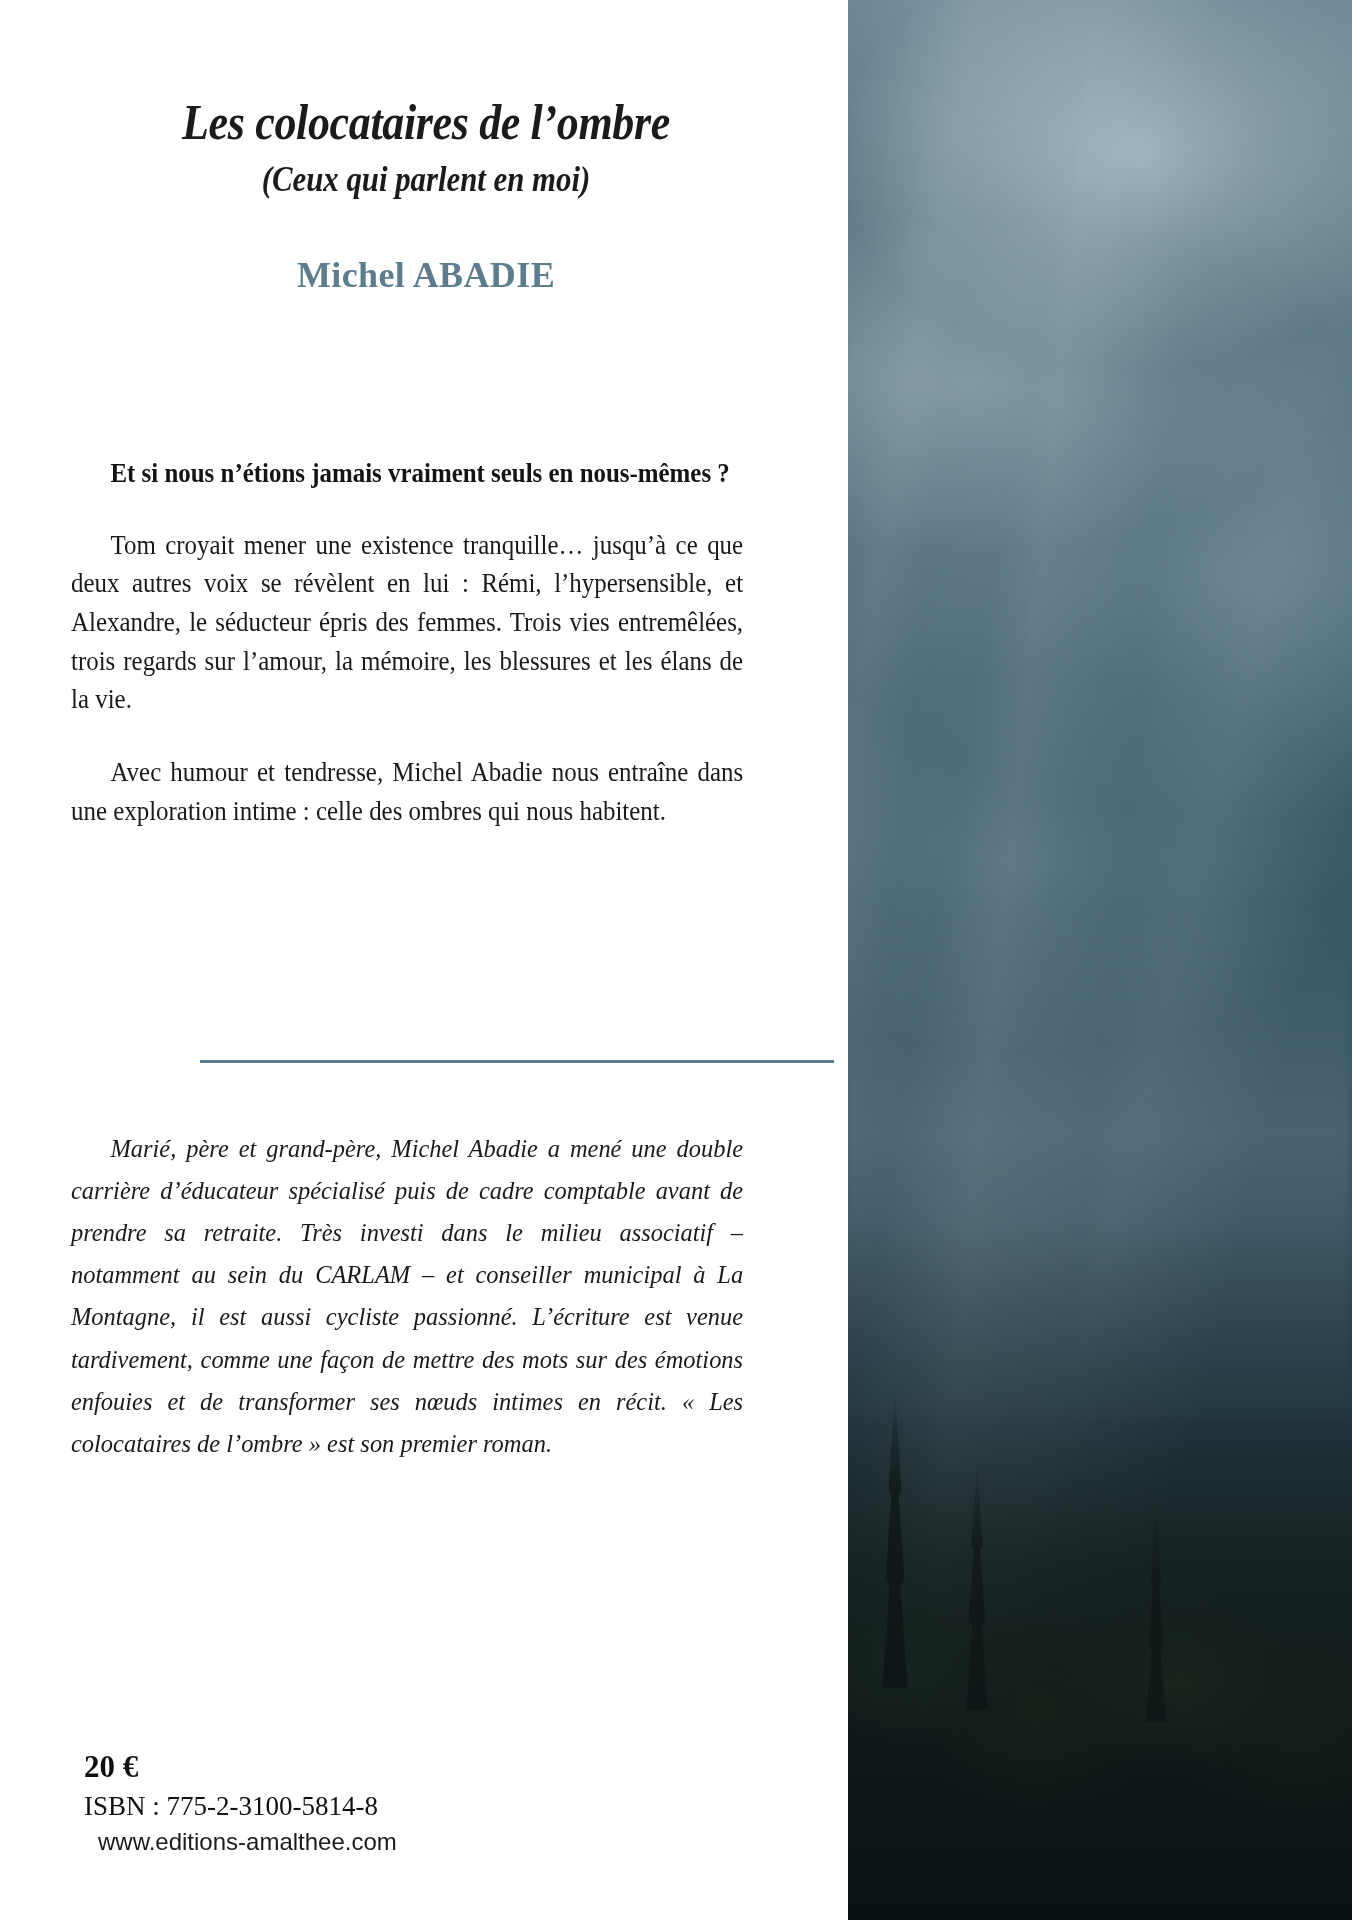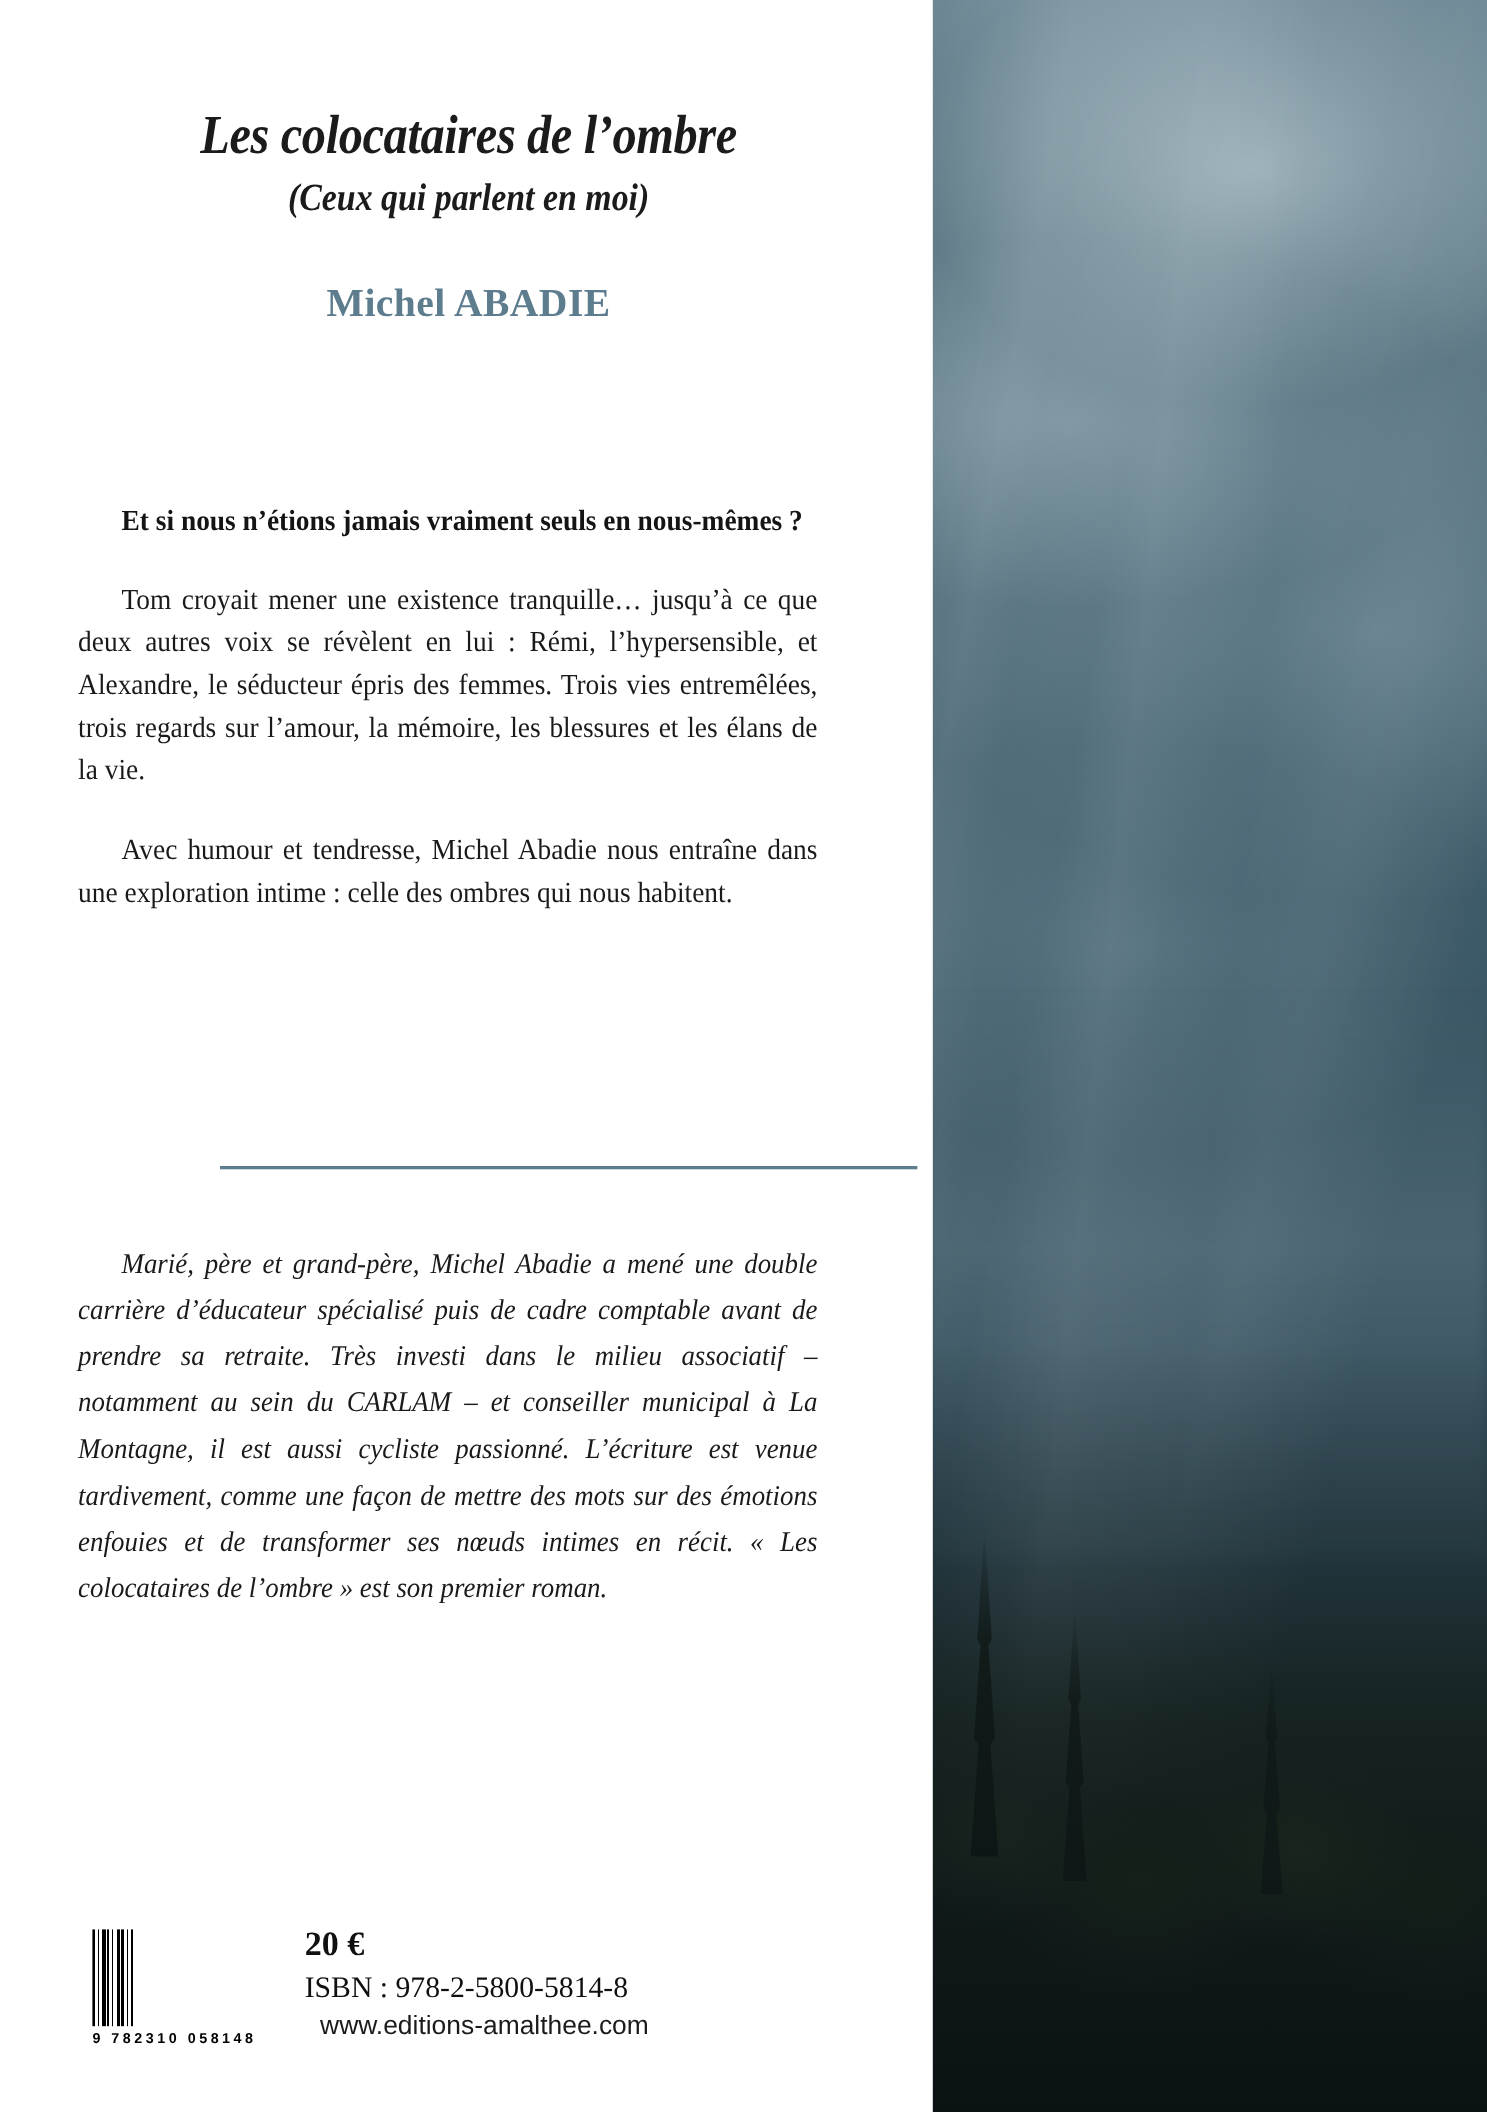--- a/index.html
+++ b/index.html
@@ -267,25 +267,21 @@
       <p class="lede">Et si nous n’étions jamais vraiment seuls en nous-mêmes ?</p>
       <p class="para">Tom croyait mener une existence tranquille… jusqu’à ce que deux autres voix se révèlent en lui : Rémi, l’hypersensible, et Alexandre, le séducteur épris des femmes. Trois vies entremêlées, trois regards sur l’amour, la mémoire, les blessures et les élans de la vie.</p>
       <p class="para">Avec humour et tendresse, Michel Abadie nous entraîne dans une exploration intime : celle des ombres qui nous habitent.</p>
     </div>
 
     <hr class="divider">
 
     <p class="bio">Marié, père et grand-père, Michel Abadie a mené une double carrière d’éducateur spécialisé puis de cadre comptable avant de prendre sa retraite. Très investi dans le milieu associatif – notamment au sein du CARLAM – et conseiller municipal à La Montagne, il est aussi cycliste passionné. L’écriture est venue tardivement, comme une façon de mettre des mots sur des émotions enfouies et de transformer ses nœuds intimes en récit. « Les colocataires de l’ombre » est son premier roman.</p>
 
     <div class="footer">
-      <div class="barcode">
-        <div class="barcode-bars"></div>
-        <div class="barcode-digits">9 782310 058148</div>
-      </div>
       <div class="price-block">
         <div class="price">20 €</div>
-        <div class="isbn">ISBN : 978-2-5800-5814-8</div>
+        <div class="isbn">ISBN : 775-2-3100-5814-8</div>
         <div class="website">www.editions-amalthee.com</div>
       </div>
     </div>
 
   </div>
 </div>
 
 </body></html>

